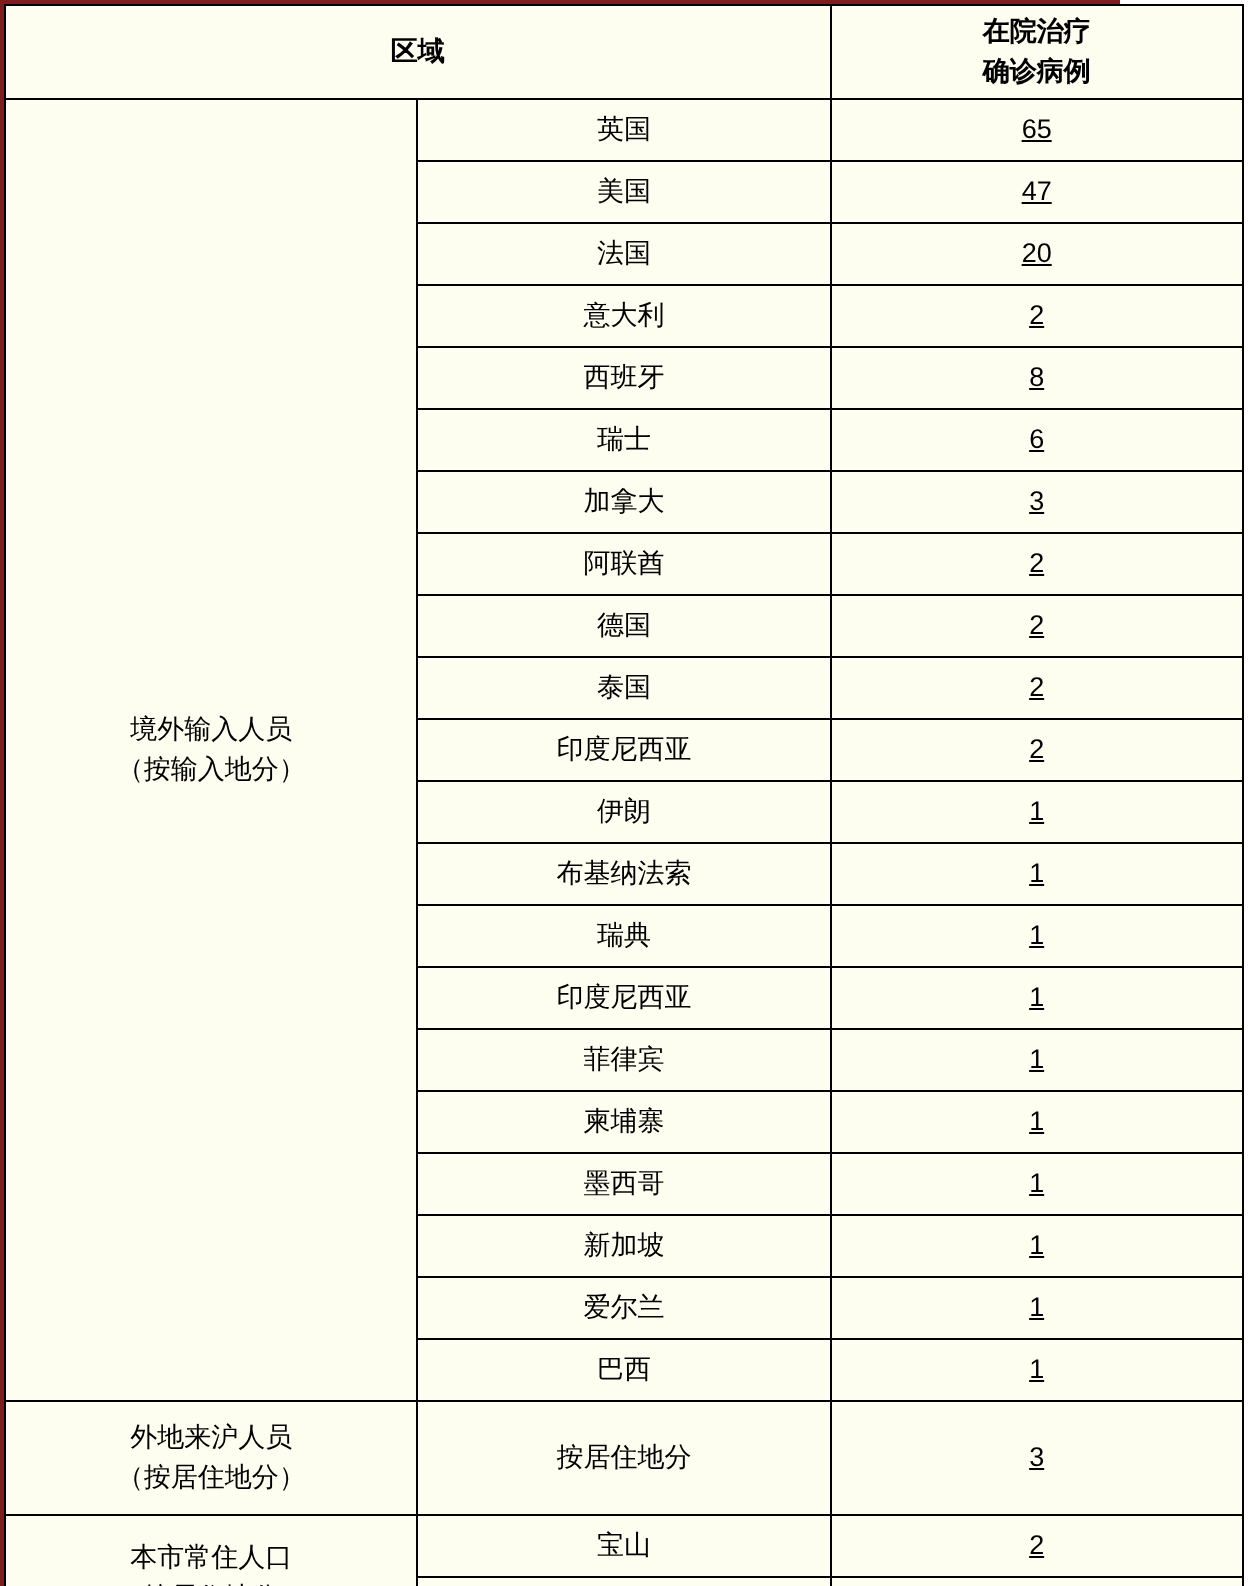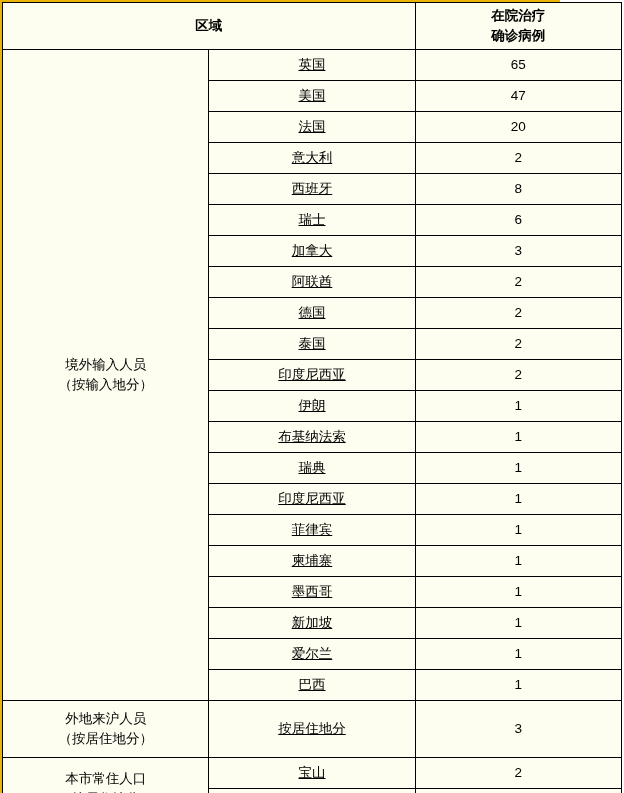--- a/index.html
+++ b/index.html
@@ -6,21 +6,21 @@
     margin: 0;
     padding: 0;
     background: #ffffff;
   }
   body {
     font-family: "Liberation Sans", sans-serif;
   }
   .sheet {
     width: 560px;
     height: 793px;
-    background: #eab308;
+    background: #7f1d1d;
     box-sizing: border-box;
     padding: 2px 2px;
   }
   table.stats {
     border-collapse: collapse;
     width: 620px;
     margin: 0 auto;
     background: #fdfdf0;
     table-layout: fixed;
   }
@@ -42,26 +42,26 @@
   .head-line {
     display: block;
   }
   td.group {
     width: 258px;
     font-size: 13.5px;
   }
   td.region {
     width: 198px;
     height: 30px;
-    text-decoration: underline;
   }
   td.value {
     width: 160px;
     height: 30px;
     font-size: 13px;
+    text-decoration: underline;
   }
   td.group .gl {
     display: block;
   }
 </style>
 </head>
 <body>
 
 <div class="sheet">
   <table class="stats">

